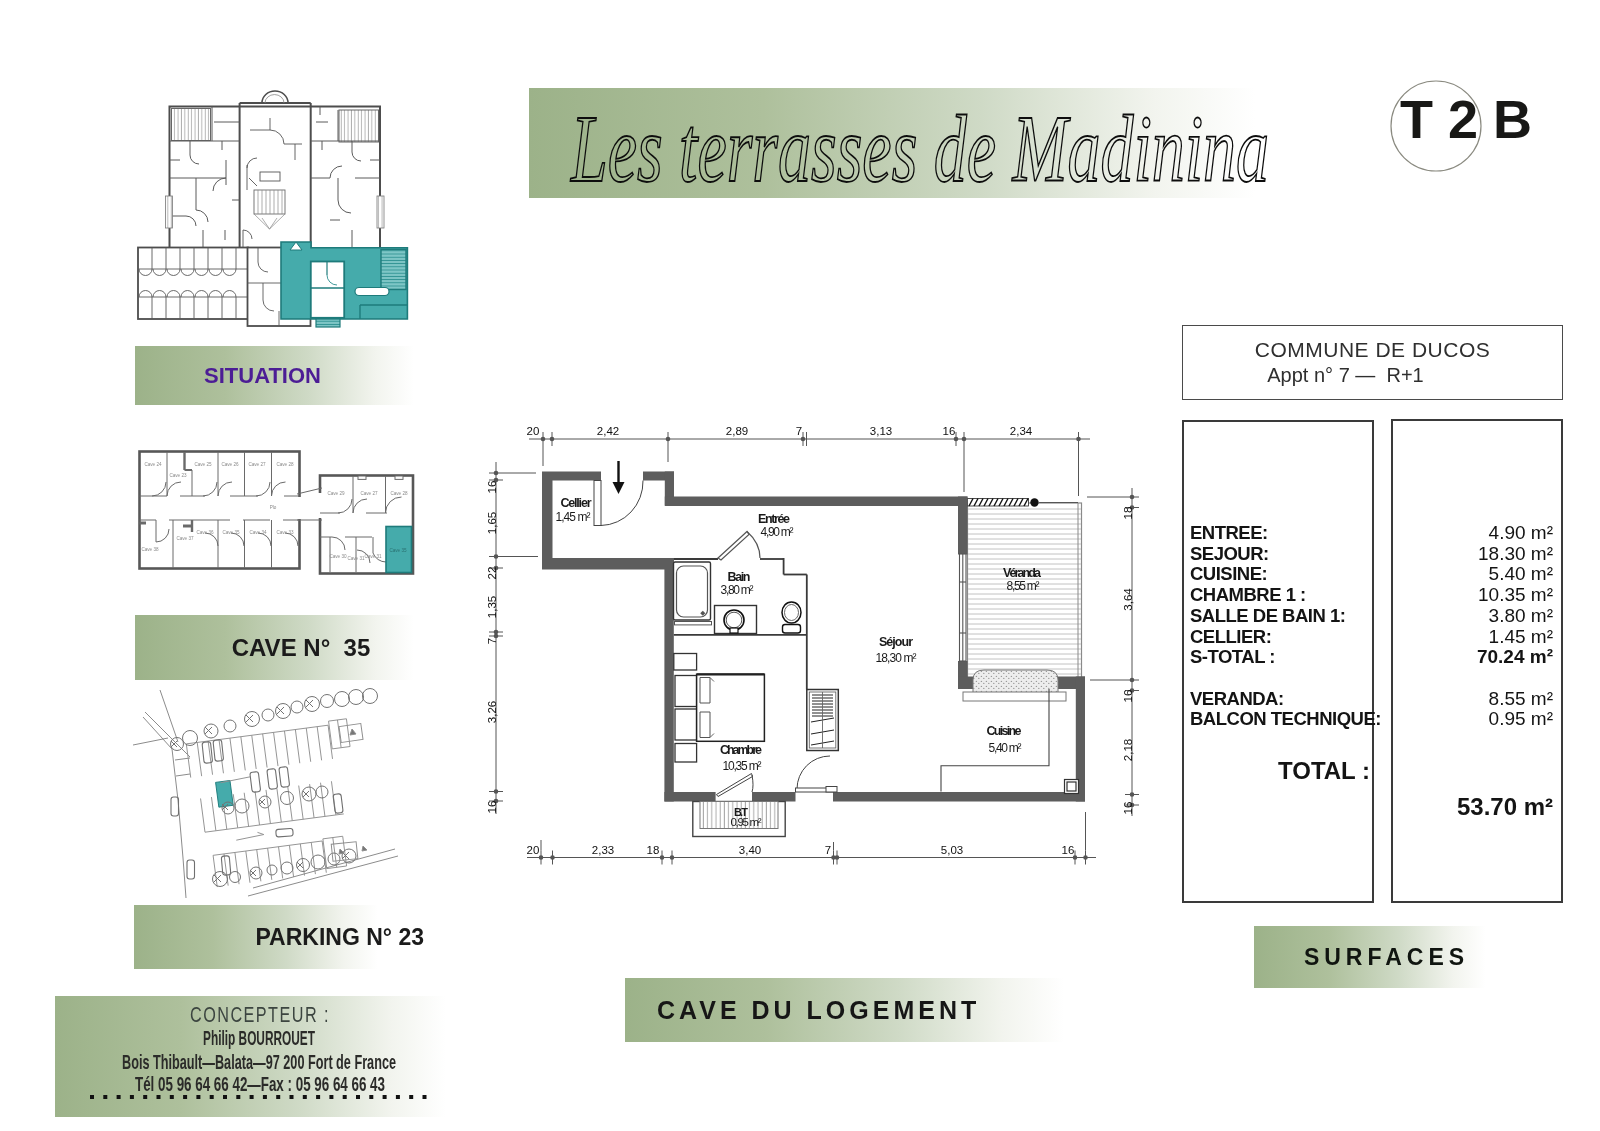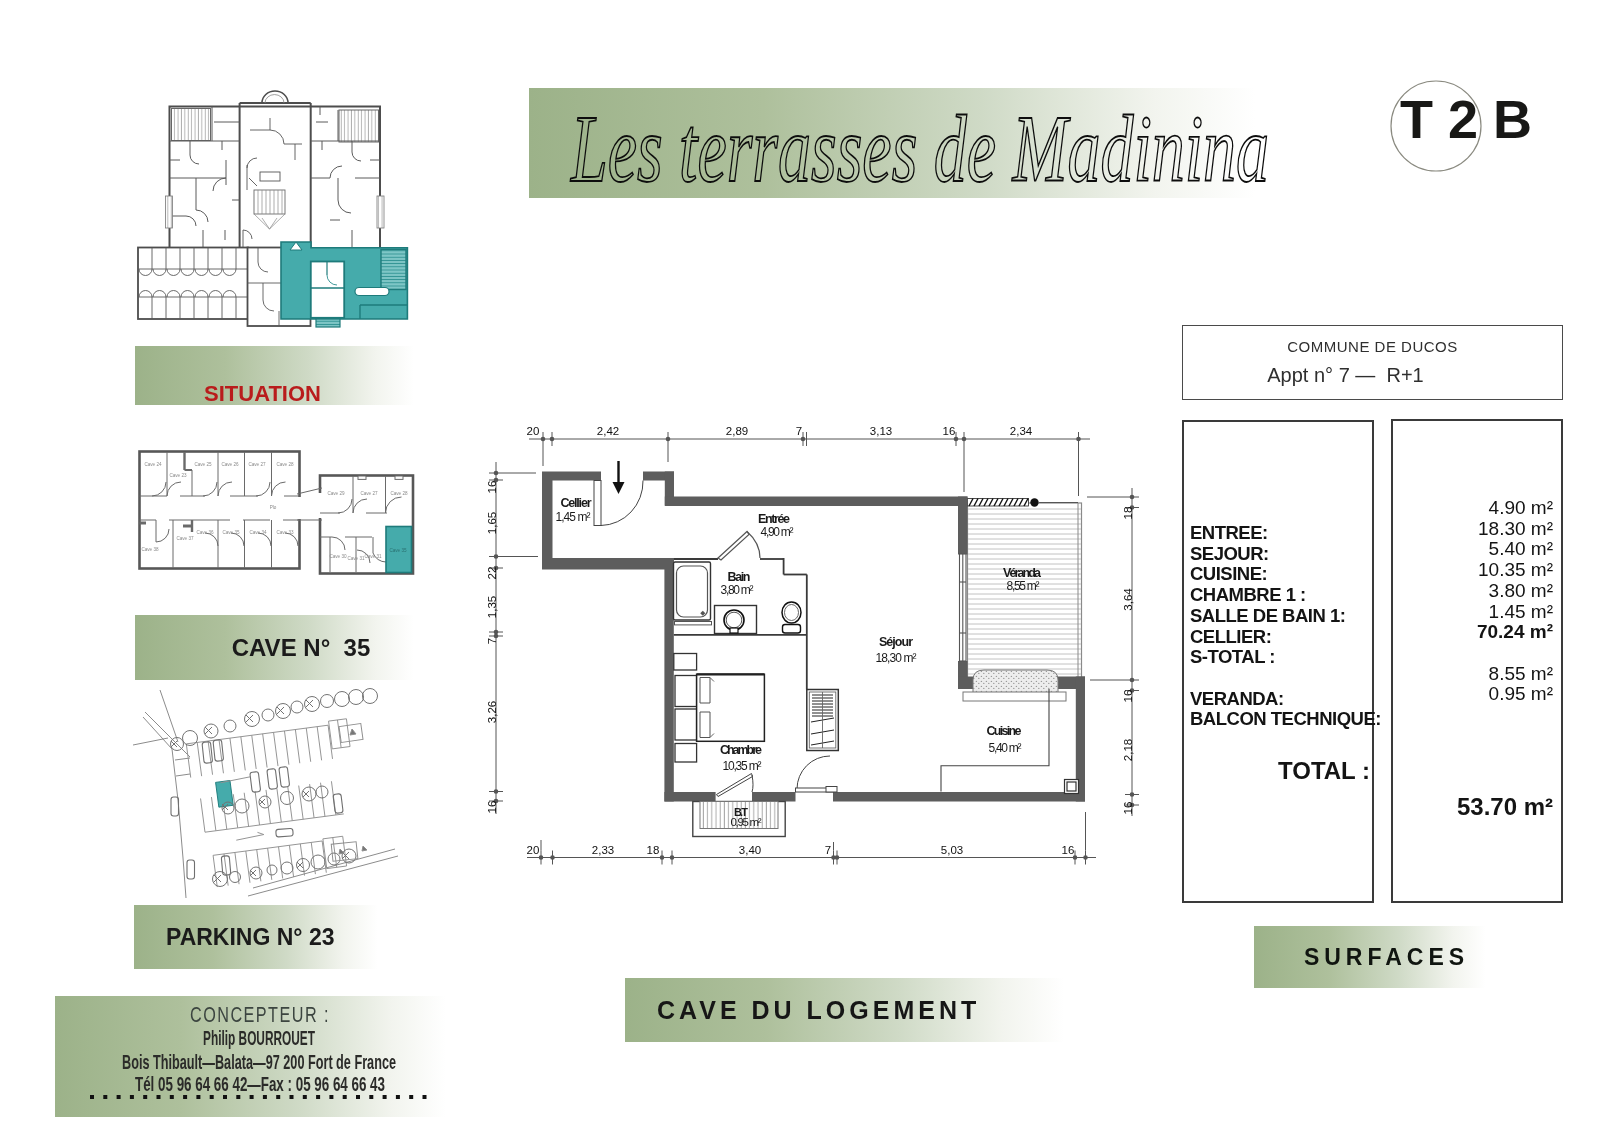--- a/index.html
+++ b/index.html
@@ -17,29 +17,29 @@
 </svg>
 
 <svg class="abs" style="left:1380px;top:70px;" width="180" height="120" viewBox="0 0 180 120">
 <circle cx="56" cy="56" r="45" fill="none" stroke="#8a8a80" stroke-width="1.2"></circle>
 
 <text x="20" y="68" font-size="54" font-weight="bold" fill="#181816" letter-spacing="0">T 2 B</text>
 </svg>
 
 <div class="abs gbar" style="left:135px;top:346px;width:300px;height:59px;"></div>
 
-<div class="abs" style="left:135px;top:364px;width:255px;height:49px;line-height:59px;text-align:center;font-size:22px;font-weight:bold;color:#b91c1c;">SITUATION</div>
+<div class="abs" style="left:135px;top:346px;width:255px;height:49px;line-height:59px;text-align:center;font-size:22px;font-weight:bold;color:#4c1d95;">SITUATION</div>
 
 <div class="abs gbar" style="left:135px;top:615px;width:300px;height:65px;"></div>
 
 <div class="abs" style="left:135px;top:615px;width:280px;height:65px;line-height:65px;text-align:center;font-size:24px;font-weight:bold;color:#1b1b1b;margin-left:26px;">CAVE N°&nbsp; 35</div>
 
 <div class="abs gbar" style="left:134px;top:905px;width:262px;height:64px;"></div>
 
-<div class="abs" style="left:134px;top:905px;width:290px;height:52px;line-height:64px;text-align:left;font-size:23px;font-weight:bold;color:#1b1b1b;padding-left:32px;">PARKING N° 23</div>
+<div class="abs" style="left:134px;top:905px;width:290px;height:52px;line-height:64px;text-align:right;font-size:23px;font-weight:bold;color:#1b1b1b;">PARKING N° 23</div>
 
 <div class="abs gbar" style="left:55px;top:996px;width:420px;height:121px;"></div>
 
 <svg class="abs" style="left:55px;top:996px;" width="420" height="121" viewBox="0 0 420 121">
 <text x="205" y="26" text-anchor="middle" font-size="22" letter-spacing="2" fill="#3c4540" lengthAdjust="spacingAndGlyphs" textLength="140">CONCEPTEUR :</text>
 <text x="204" y="49" text-anchor="middle" font-size="21" font-weight="bold" fill="#2b2b29" lengthAdjust="spacingAndGlyphs" textLength="112">Philip BOURROUET</text>
 <text x="204" y="73" text-anchor="middle" font-size="21" font-weight="bold" fill="#2b2b29" lengthAdjust="spacingAndGlyphs" textLength="274">Bois Thibault—Balata—97 200 Fort de France</text>
 <text x="205" y="95" text-anchor="middle" font-size="21" font-weight="bold" fill="#2b2b29" lengthAdjust="spacingAndGlyphs" textLength="250">Tél 05 96 64 66 42—Fax : 05 96 64 66 43</text>
 </svg>
 
@@ -69,35 +69,35 @@
       <rect x="281.3" y="3" width="4" height="4"></rect>
       <rect x="294.6" y="3" width="4" height="4"></rect>
       <rect x="307.9" y="3" width="4" height="4"></rect>
       <rect x="321.2" y="3" width="4" height="4"></rect>
       <rect x="334.5" y="3" width="4" height="4"></rect>
 </g>
 </svg>
 
 <div class="abs" style="left:1182px;top:325px;width:381px;height:75px;border:1.5px solid #4a4a4a;box-sizing:border-box;"></div>
 
-<div class="abs" style="left:1182px;top:338px;width:381px;text-align:center;font-size:15px;letter-spacing:0.5px;color:#2f2f2f;">COMMUNE DE DUCOS</div>
+<div class="abs" style="left:1182px;top:338px;width:381px;text-align:center;font-size:21px;letter-spacing:0.5px;color:#2f2f2f;">COMMUNE DE DUCOS</div>
 
 <div class="abs" style="left:1182px;top:364px;width:327px;text-align:center;font-size:20px;color:#2f2f2f;">Appt n° 7 —&nbsp; R+1</div>
 
 <div class="abs" style="left:1182px;top:420px;width:192px;height:483px;border:2px solid #3a3a3a;box-sizing:border-box;"></div>
 
 <div class="abs" style="left:1391px;top:419px;width:172px;height:484px;border:2px solid #3a3a3a;box-sizing:border-box;"></div>
 
 <div class="abs" style="left:1190px;top:523px;width:180px;font-size:18.5px;letter-spacing:-0.5px;color:#141414;line-height:20.7px;white-space:nowrap;font-weight:bold;">
 ENTREE:<br>SEJOUR:<br>CUISINE:<br>CHAMBRE 1 :<br>SALLE DE BAIN 1:<br>CELLIER:<br><b>S-TOTAL :</b><br><br>VERANDA:<br>BALCON TECHNIQUE:
 </div>
 
 <div class="abs" style="left:1190px;top:757px;width:180px;text-align:right;font-size:24px;font-weight:bold;color:#141414;">TOTAL :</div>
 
-<div class="abs" style="left:1395px;top:498px;width:158px;font-size:19px;color:#141414;line-height:20.7px;text-align:right;white-space:nowrap;">
+<div class="abs" style="left:1395px;top:523px;width:158px;font-size:19px;color:#141414;line-height:20.7px;text-align:right;white-space:nowrap;">
 4.90 m²<br>18.30 m²<br>5.40 m²<br>10.35 m²<br>3.80 m²<br>1.45 m²<br><b>70.24 m²</b><br><br>8.55 m²<br>0.95 m²
 </div>
 
 <div class="abs" style="left:1395px;top:757px;width:158px;text-align:right;font-size:24px;font-weight:bold;color:#141414;margin-top:36px;">53.70 m²</div>
 
 <div class="abs gbar" style="left:1254px;top:926px;width:249px;height:62px;"></div>
 
 <div class="abs" style="left:1262px;top:926px;width:249px;height:62px;line-height:62px;font-size:23px;font-weight:bold;letter-spacing:5px;color:#101510;text-align:center;">SURFACES</div>
 
 <div class="abs gbar" style="left:625px;top:978px;width:472px;height:64px;"></div>

